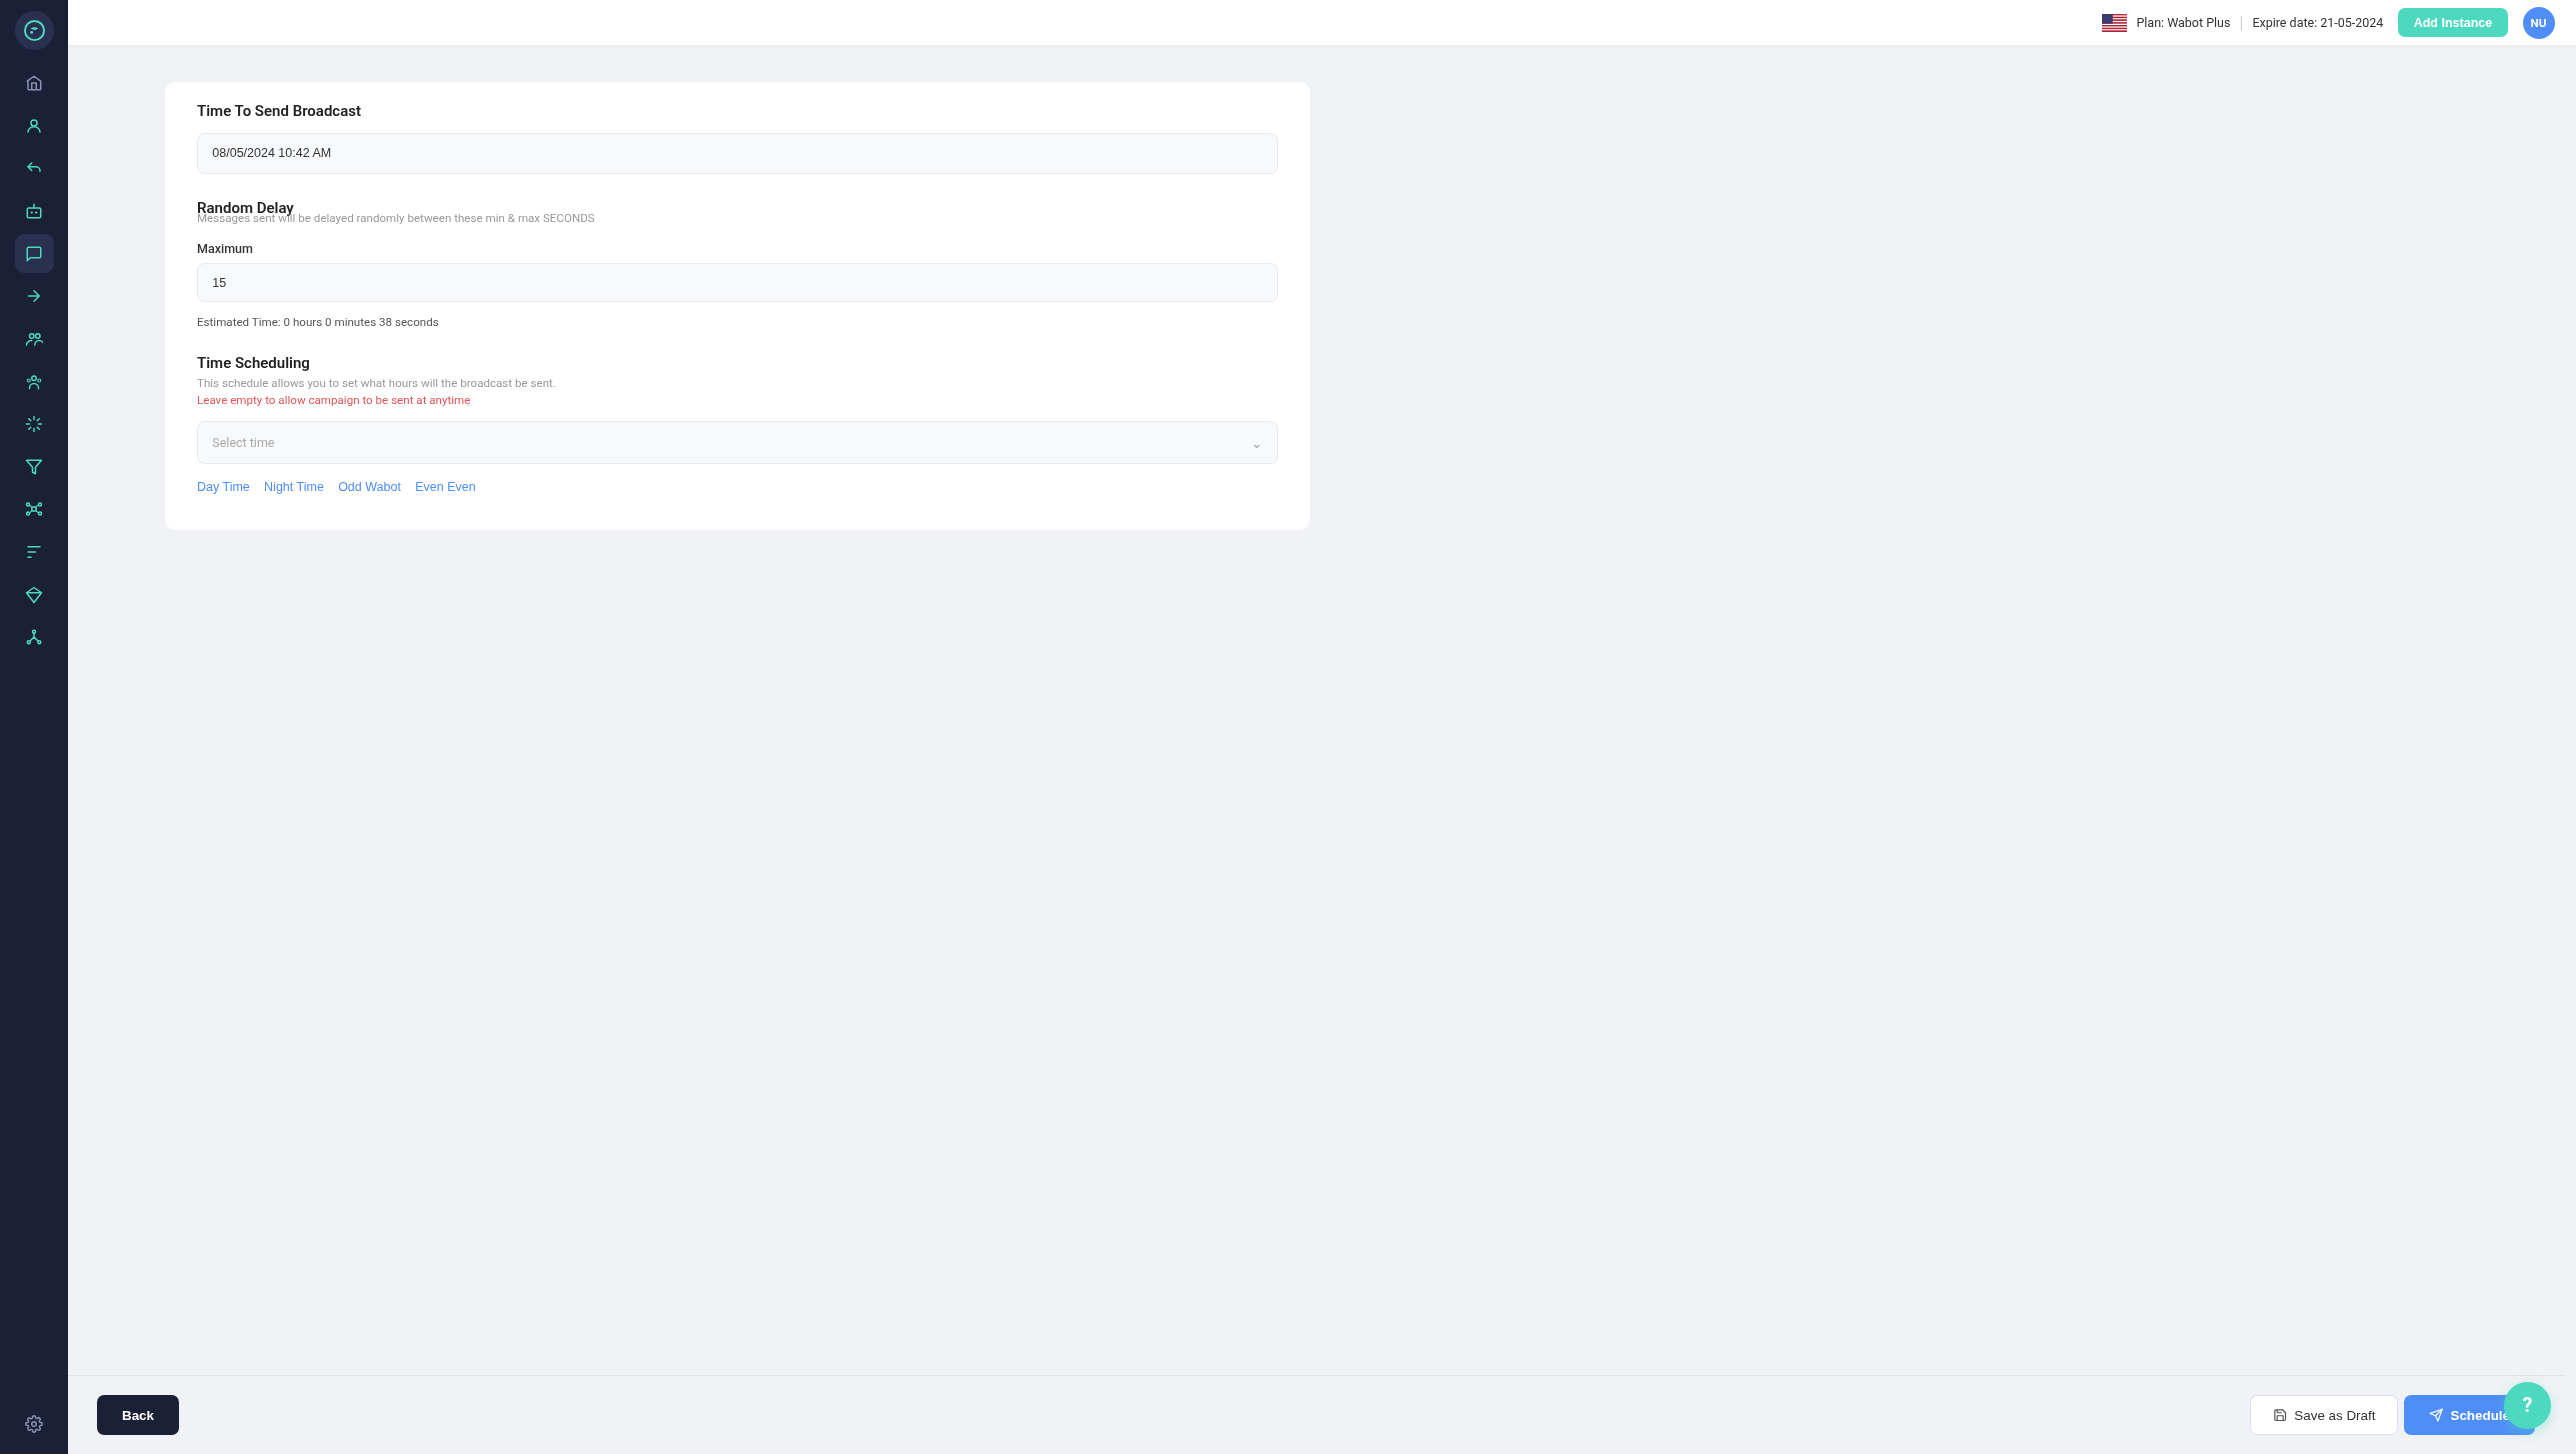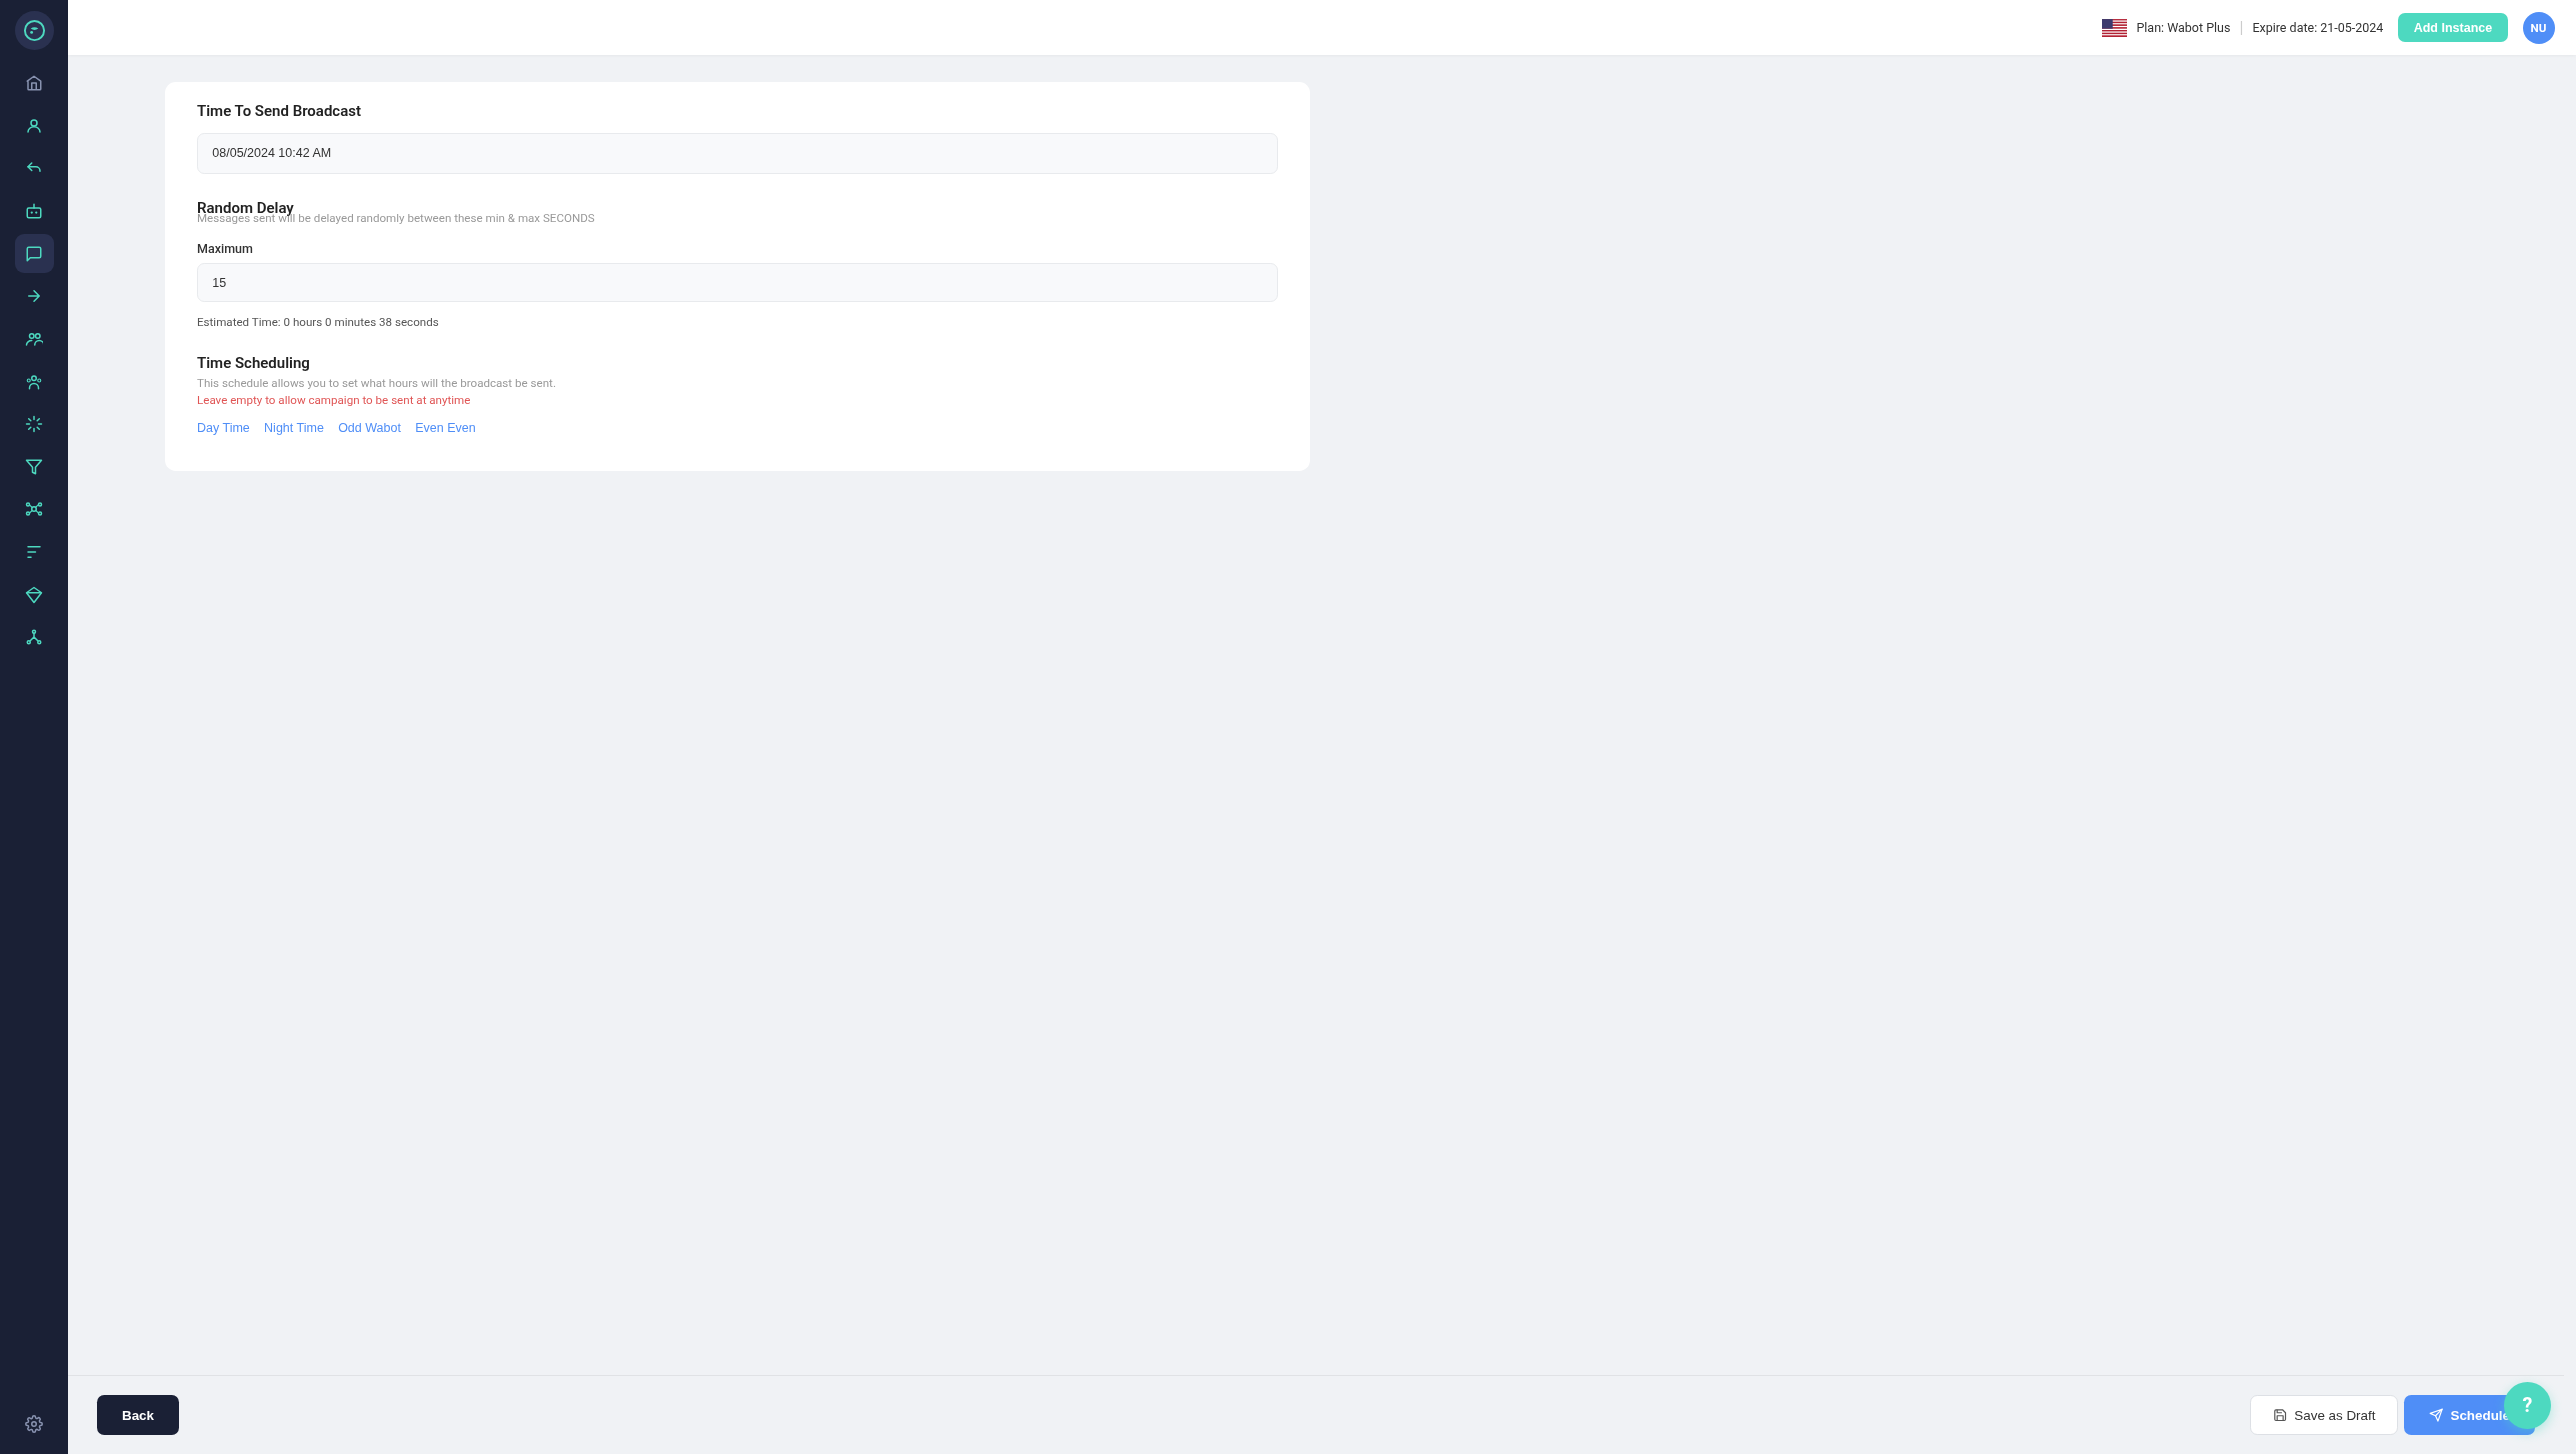--- a/index.html
+++ b/index.html
@@ -44,21 +44,21 @@
     }
     .sidebar-item.active { background: #2a3150; color: #4dd9c0; }
     .sidebar-spacer { flex: 1; }
 
     
     .topbar {
       position: fixed;
       top: 0;
       left: 68px;
       right: 0;
-      height: 55px;
+      height: 45px;
       background: #ffffff;
       display: flex;
       align-items: center;
       justify-content: flex-end;
       padding: 0 21.5px;
       gap: 14.3px;
       z-index: 100;
       box-shadow: 0 0.9px 3.6px rgba(0,0,0,0.06);
     }
     .topbar-plan {
@@ -456,20 +456,24 @@
           </div>
         </div>
         <div class="estimated-time">Estimated Time: 0 hours 0 minutes 38 seconds</div>
       </div>
 
       <div class="time-scheduling-section">
         <div class="section-title">Time Scheduling</div>
         <div class="schedule-subtitle">This schedule allows you to set what hours will the broadcast be sent.</div>
         <div class="leave-empty-note">Leave empty to allow campaign to be sent at anytime</div>
 
+        <div class="select-time-wrapper">
+          <span>Select time</span>
+          <span class="chevron-down">⌄</span>
+        </div>
 
         <div class="quick-times">
           <button class="quick-time-btn">Day Time</button>
           <button class="quick-time-btn">Night Time</button>
           <button class="quick-time-btn">Odd Wabot</button>
           <button class="quick-time-btn">Even Even</button>
         </div>
       </div>
 
     </div>

